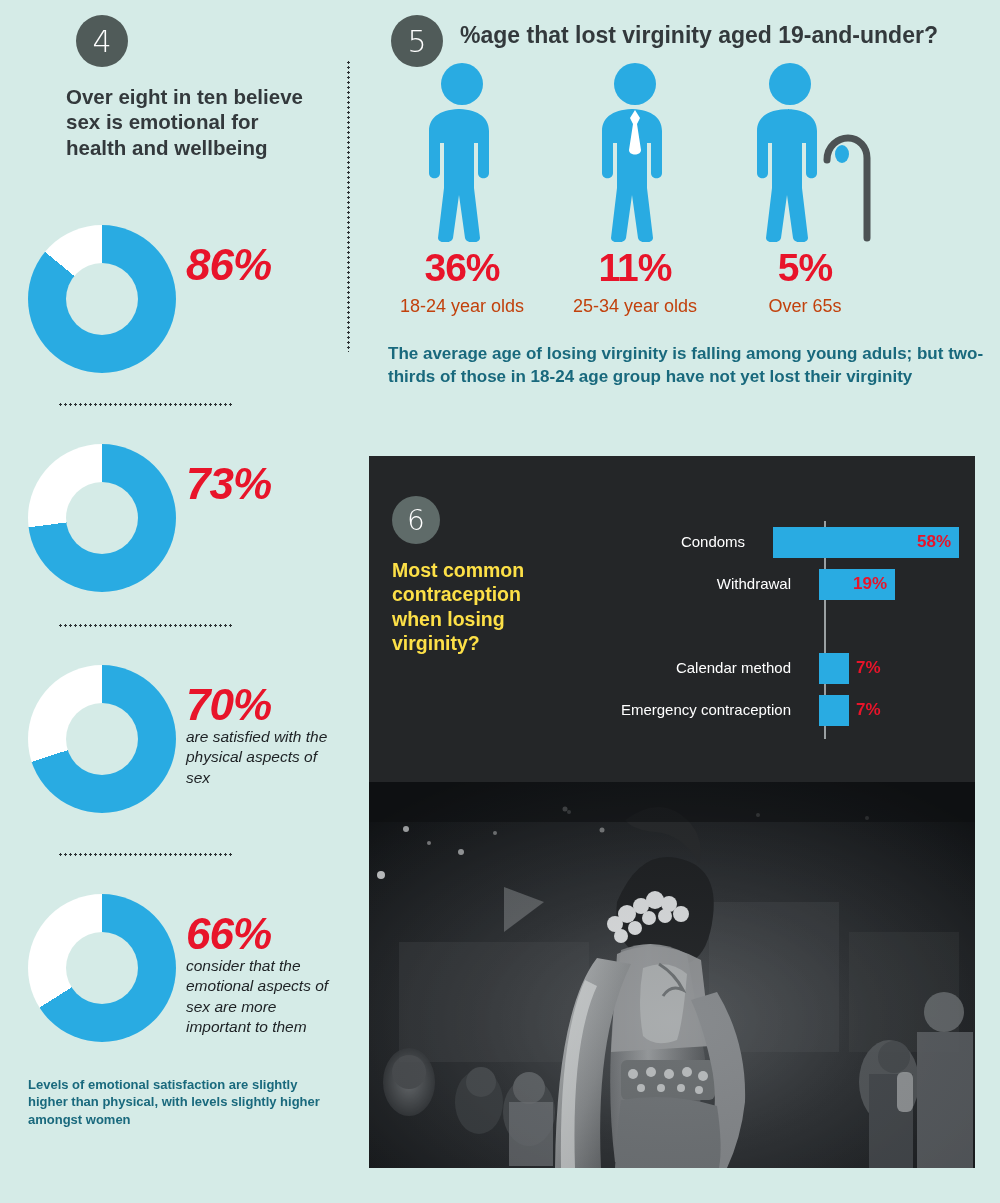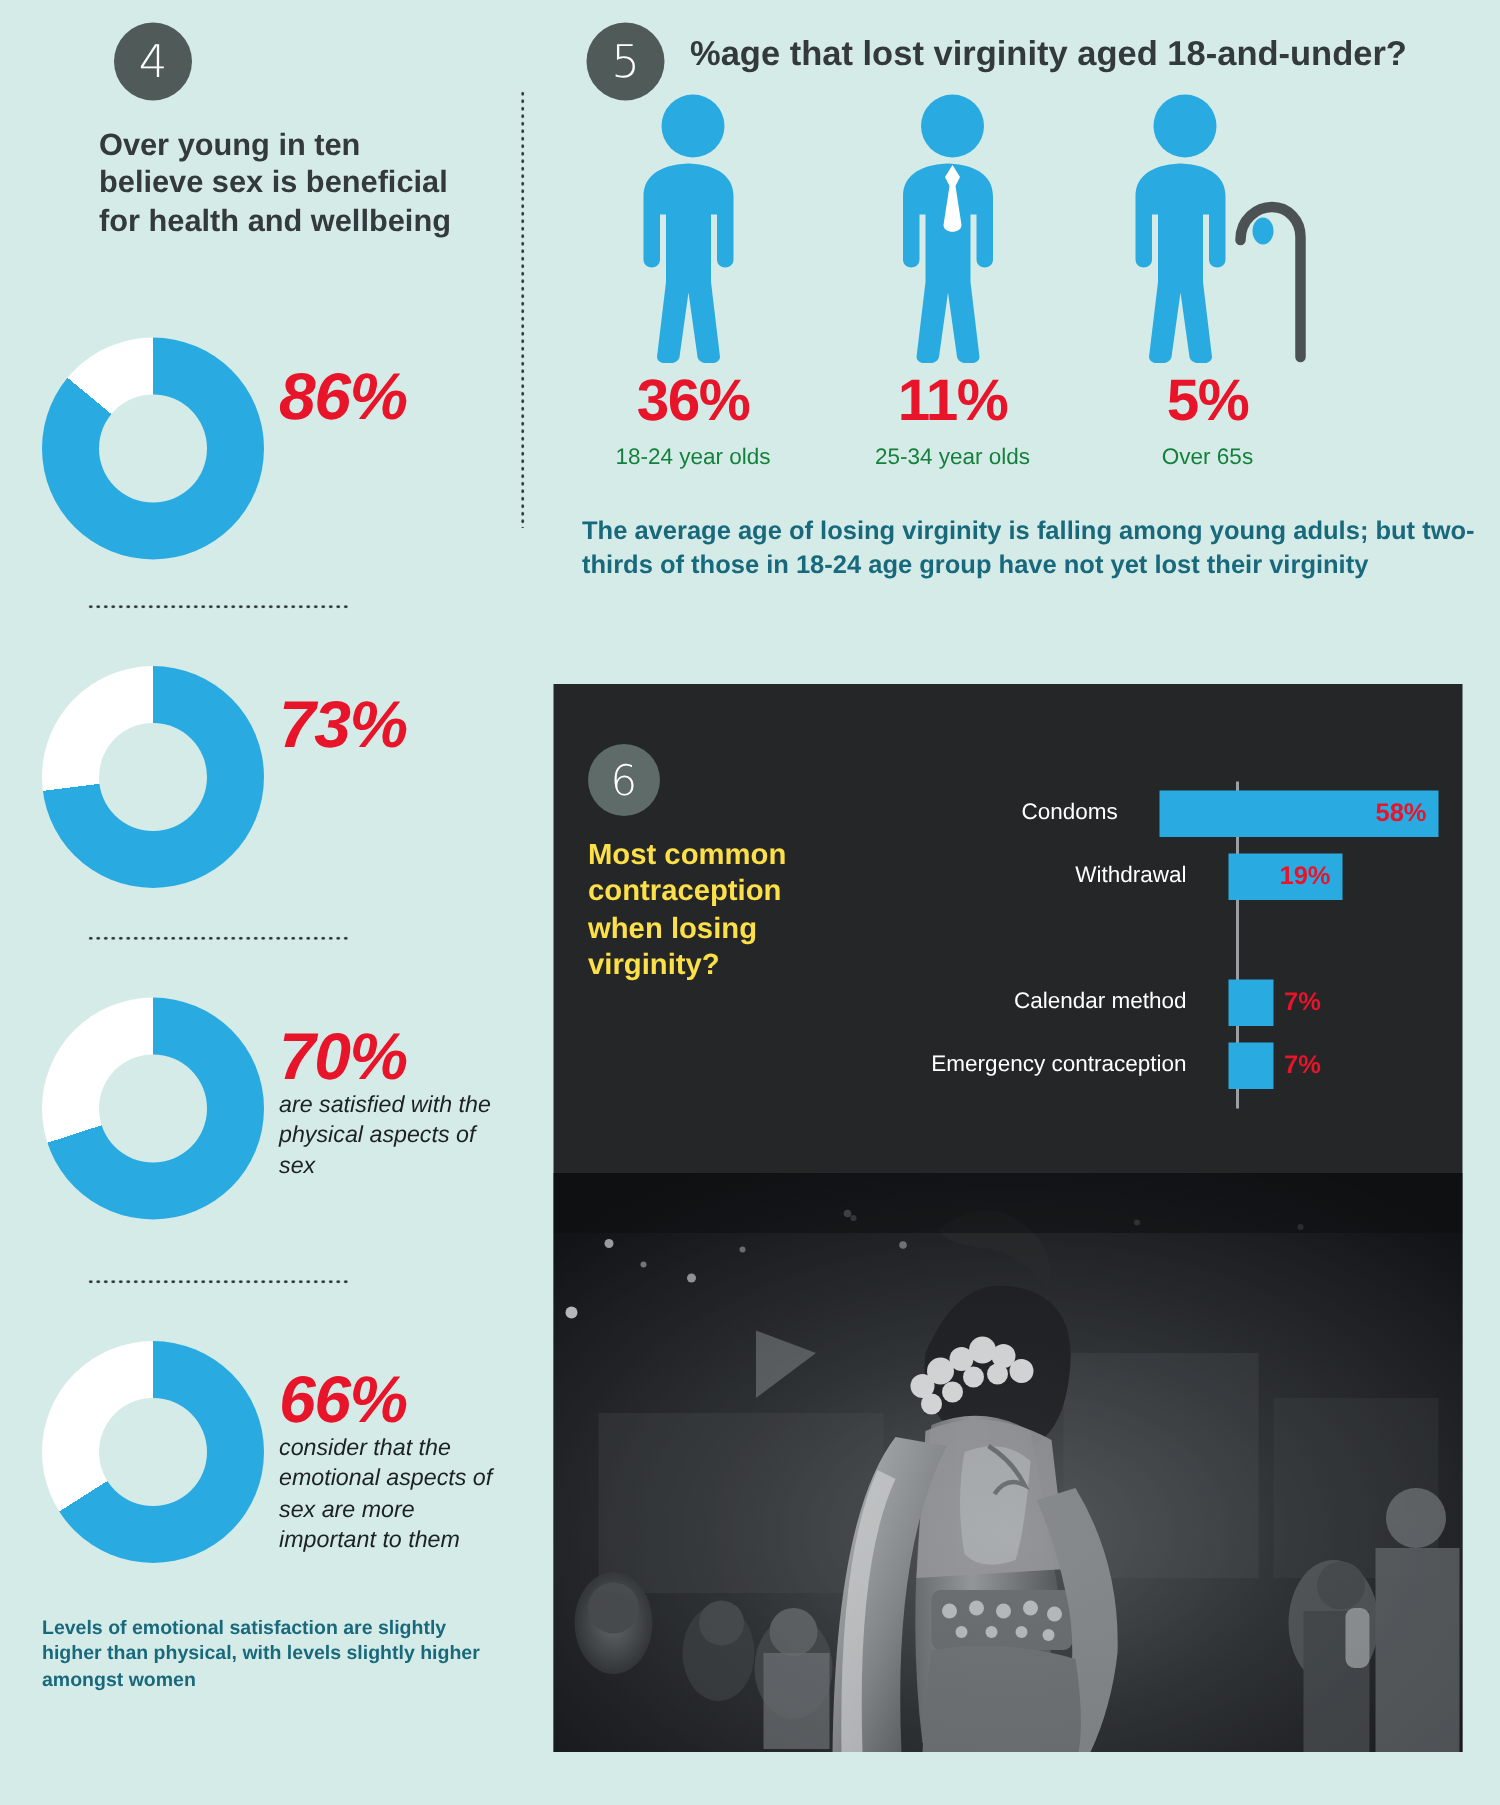--- a/index.html
+++ b/index.html
@@ -74,21 +74,21 @@
   .sec5-title {
     position: absolute; left: 460px; top: 22px;
     font-size: 23px; font-weight: bold; color: #33393c;
   }
   .fig-col { position: absolute; width: 180px; text-align: center; }
   .fig-svg { display: block; margin: 0 auto; }
   .fig-pct {
     color: #e8142a; font-weight: bold; font-size: 39px; line-height: 1;
     letter-spacing: -1px; margin-top: 6px;
   }
-  .fig-lab { color: #15803d; font-size: 15px; margin-top: 9px; }
+  .fig-lab { color: #c2410c; font-size: 18px; margin-top: 9px; }
 
   .sec5-foot {
     position: absolute; left: 360px; top: 342px; width: 600px;
     color: #19697d; font-weight: bold; font-size: 17px; line-height: 1.38; margin-left: 28px;
   }
 
   
   .panel {
     position: absolute; left: 369px; top: 456px;
     width: 606px; height: 712px; background: #242628; overflow: hidden;
@@ -124,21 +124,21 @@
     background: #111316;
     overflow: hidden;
   }
 </style>
 </head>
 <body>
 
 <div class="page">
 
   <div class="badge badge-4">4</div>
-  <div class="left-head">Over young in ten believe sex is beneficial for health and wellbeing</div>
+  <div class="left-head">Over eight in ten believe sex is emotional for health and wellbeing</div>
 
   <div class="donut-block" style="top:225px;height:215px;">
     <div class="donut" style="top:0;background:conic-gradient(#29abe2 0% 86%, #ffffff 86% 100%);"></div>
     <div class="pct" style="top:18px;">86%</div>
   </div>
   <div class="dots-h" style="top:403px;"></div>
 
   <div class="donut-block" style="top:444px;height:215px;">
     <div class="donut" style="top:0;background:conic-gradient(#29abe2 0% 73%, #ffffff 73% 100%);"></div>
     <div class="pct" style="top:18px;">73%</div>
@@ -156,21 +156,21 @@
     <div class="donut" style="top:0;background:conic-gradient(#29abe2 0% 66%, #ffffff 66% 100%);"></div>
     <div class="pct" style="top:18px;">66%</div>
     <div class="pct-sub" style="top:62px;">consider that the emotional aspects of sex are more important to them</div>
   </div>
 
   <div class="left-foot">Levels of emotional satisfaction are slightly higher than physical, with levels slightly higher amongst women</div>
 
   <div class="dots-v"></div>
 
   <div class="badge badge-5">5</div>
-  <div class="sec5-title">%age that lost virginity aged 18-and-under?</div>
+  <div class="sec5-title">%age that lost virginity aged 19-and-under?</div>
 
   <div class="fig-col" style="left:372px;top:62px;">
     <svg class="fig-svg" width="120" height="180" viewBox="0 0 120 180">
       <circle cx="60" cy="22" r="21" fill="#29abe2"></circle>
       <path d="M60 47 c-20 0 -33 7 -33 22 l0 42 c0 7 11 7 11 0 l0 -30 l4 0 l0 45 l-6 50 c0 6 14 6 15 0 l6 -43 l6 43 c1 6 15 6 15 0 l-6 -50 l0 -45 l4 0 l0 30 c0 7 11 7 11 0 l0 -42 c0 -15 -13 -22 -33 -22 z" fill="#29abe2"></path>
     </svg>
     <div class="fig-pct">36%</div>
     <div class="fig-lab">18-24 year olds</div>
   </div>
 

